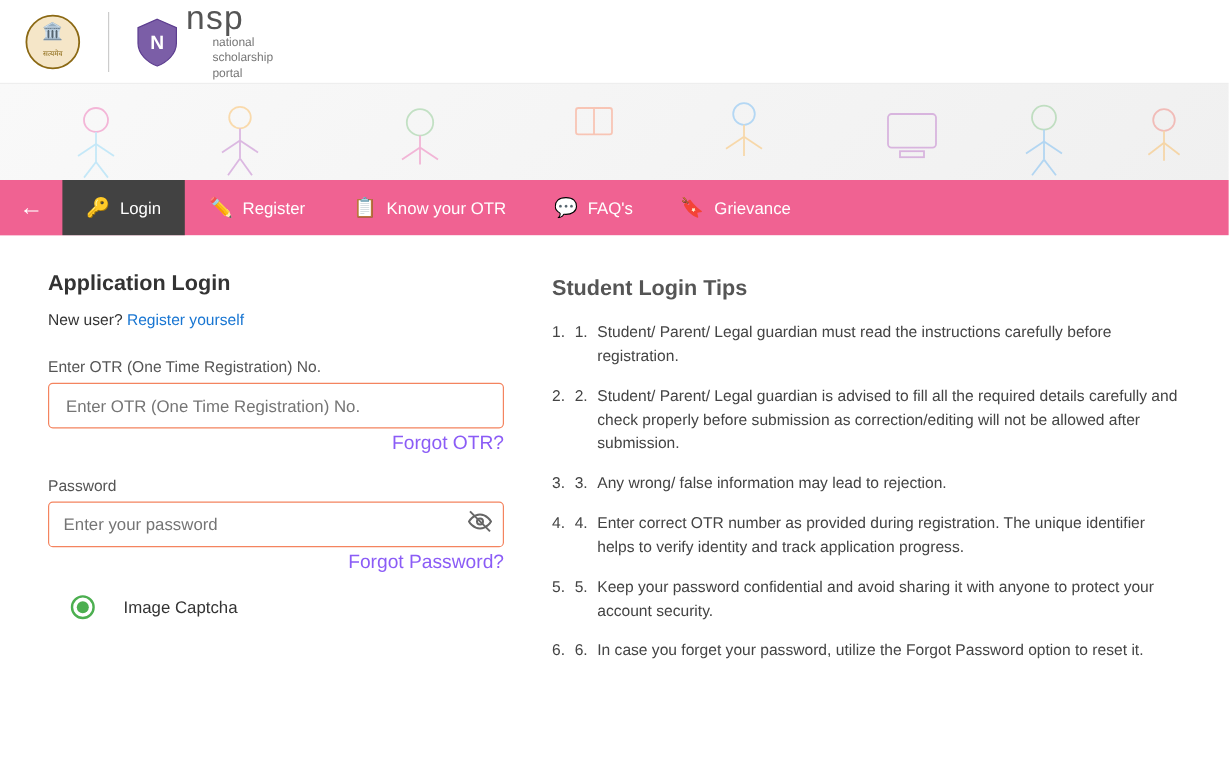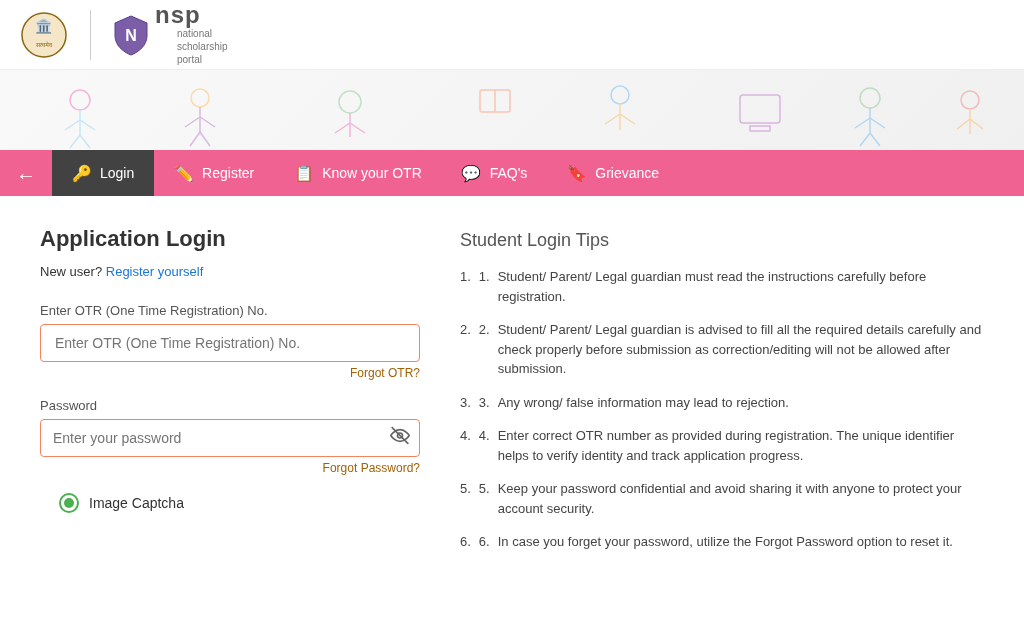--- a/index.html
+++ b/index.html
@@ -36,22 +36,22 @@
     }
     .nsp-shield {
       width: 36px;
       height: 42px;
     }
     .nsp-text-block {
       display: flex;
       flex-direction: column;
     }
     .nsp-title {
-      font-size: 24px;
-      font-weight: bold;
+      font-size: 28px;
+      font-weight: normal;
       color: #555;
       letter-spacing: 1px;
       line-height: 1;
     }
     .nsp-subtitle {
       font-size: 10px;
       color: #777;
       line-height: 1.3;
       margin-left: 22px;
     }
@@ -114,21 +114,21 @@
       padding: 30px 40px;
       gap: 40px;
       max-width: 1024px;
     }
 
     
     .left-panel {
       flex: 0 0 380px;
     }
     .form-title {
-      font-size: 22px;
+      font-size: 18px;
       font-weight: bold;
       margin-bottom: 12px;
     }
     .new-user-text {
       font-size: 13px;
       margin-bottom: 24px;
       color: #333;
     }
     .new-user-text a {
       color: #1976d2;
@@ -161,33 +161,33 @@
       right: 10px;
       top: 50%;
       transform: translateY(-50%);
       cursor: pointer;
       color: #666;
       font-size: 18px;
     }
     .forgot-link {
       display: block;
       text-align: right;
-      font-size: 12px;
-      color: #a16207;
+      font-size: 16px;
+      color: #8b5cf6;
       margin-bottom: 18px;
       cursor: pointer;
     }
 
     .captcha-section {
       margin-top: 10px;
     }
     .captcha-option {
       display: flex;
       align-items: center;
-      gap: 10px;
+      gap: 24px;
       margin-bottom: 10px;
       font-size: 14px;
       padding-left: 19px;
     }
     .radio-custom {
       width: 20px;
       height: 20px;
       border-radius: 50%;
       border: 2px solid #4caf50;
       display: flex;
@@ -210,21 +210,21 @@
       border-color: #f06292;
     }
 
     
     .right-panel {
       flex: 1;
       padding-top: 4px;
     }
     .tips-title {
       font-size: 18px;
-      font-weight: 400;
+      font-weight: 700;
       color: #555;
       margin-bottom: 16px;
     }
     .tips-list {
       list-style: none;
       counter-reset: tip-counter;
       padding: 0;
     }
     .tips-list li {
       counter-increment: tip-counter;

